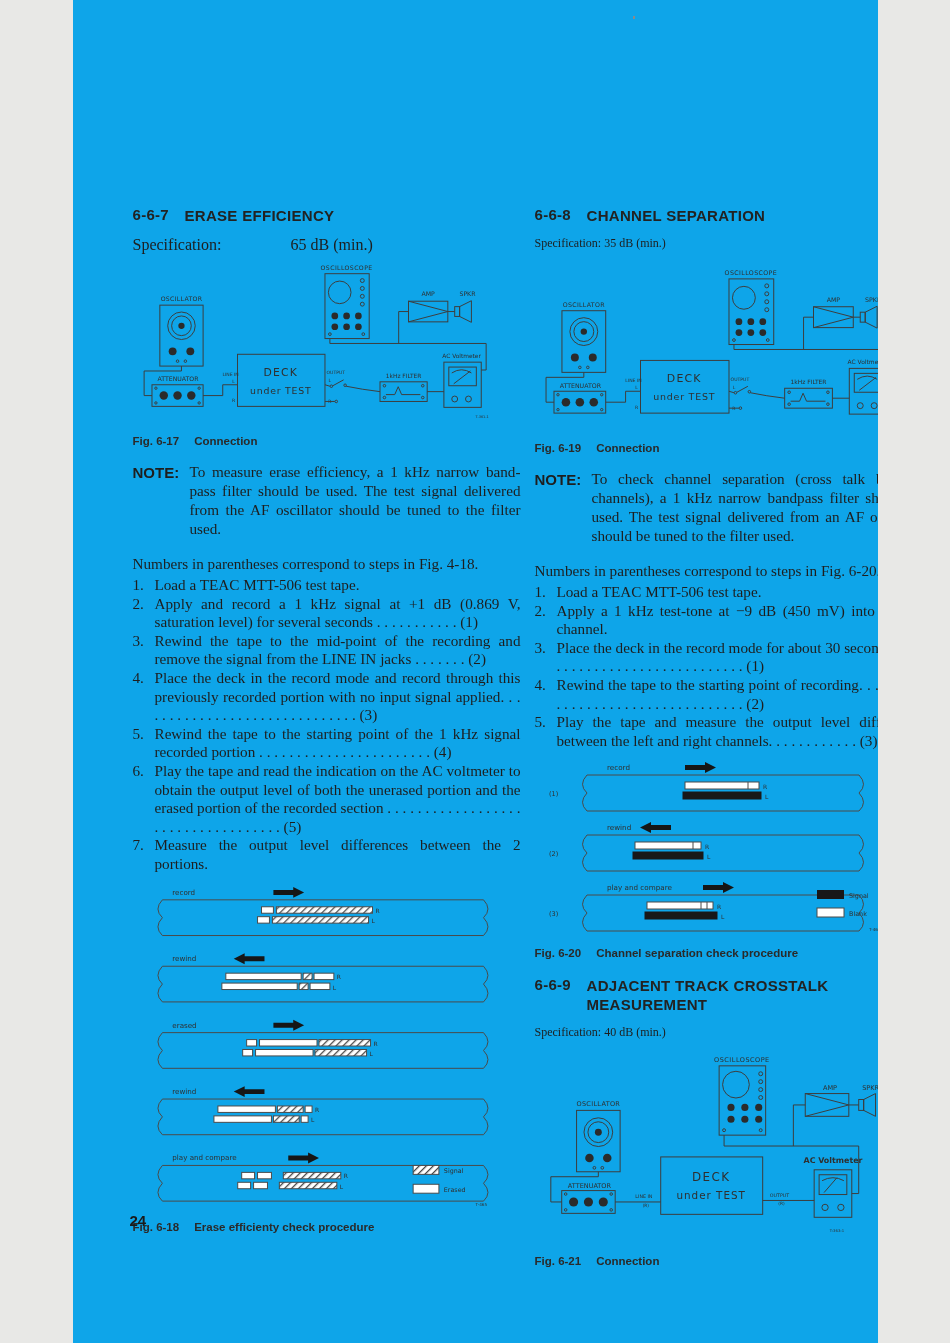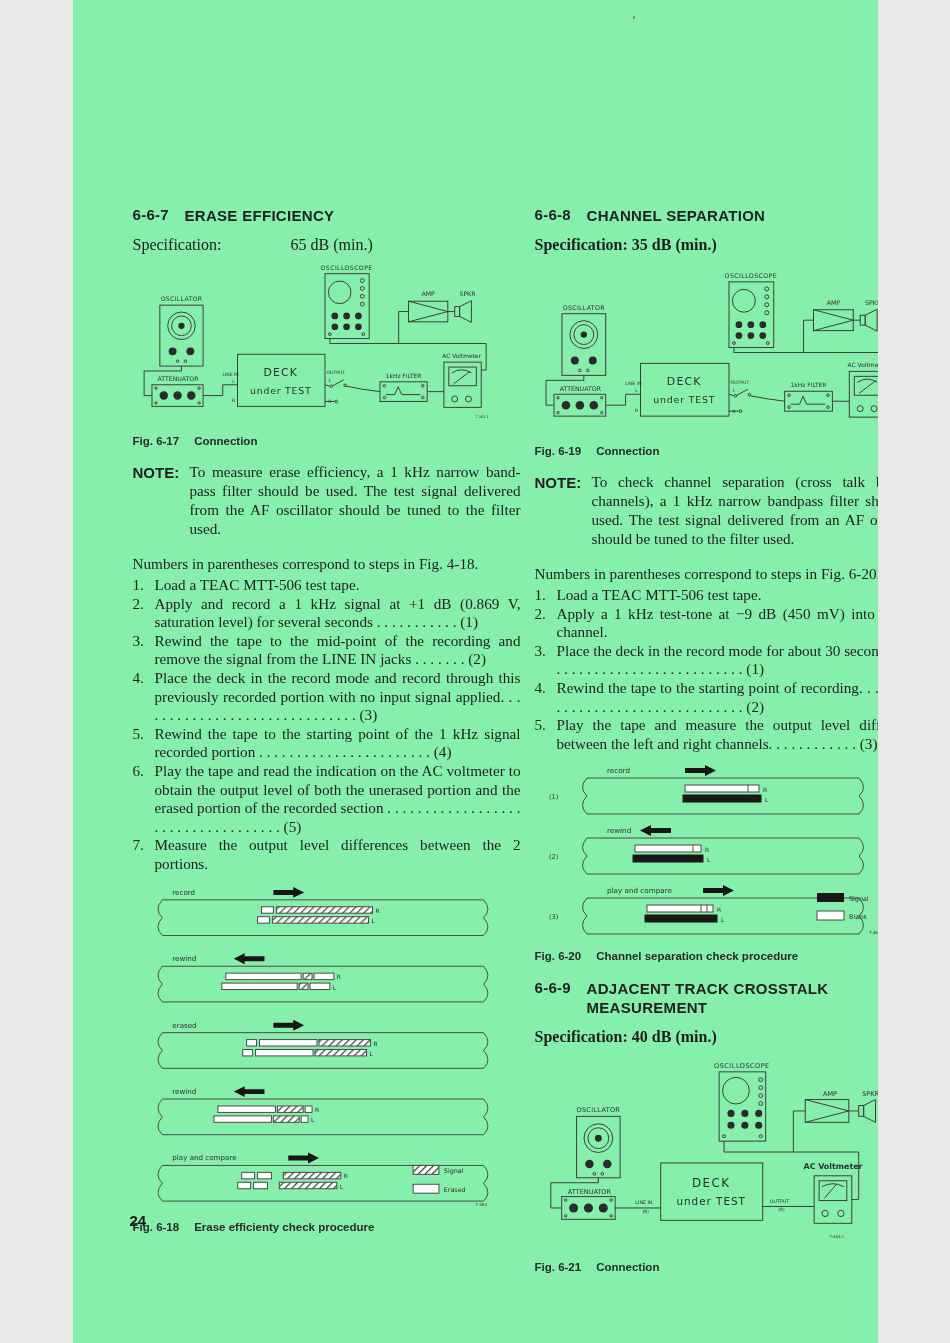--- a/index.html
+++ b/index.html
@@ -1,33 +1,33 @@
 <!DOCTYPE html>
 <html><head>
 <meta charset="utf-8">
 <style>
   html,body{margin:0;padding:0;background:#e8e8e6;}
   .page{
     position:relative;width:805px;height:1343px;margin:0 auto;
-    background:#86efac;color:#1e1e1e;overflow:hidden;
+    background:#0ea5e9;color:#1e1e1e;overflow:hidden;
     font-family:"Liberation Serif", serif;
   }
   .col{position:absolute;top:206px;}
   .col-left{left:60px;width:388px;}
   .col-right{left:462px;width:392px;}
 
   .sec-head{display:flex;font-family:"Liberation Sans",sans-serif;font-weight:bold;
     font-size:15px;letter-spacing:.3px;color:#222;margin:0 0 11px 0;}
   .sec-head .num{width:52px;flex:0 0 auto;}
   .sec-head .ttl{flex:1;line-height:19px;}
   .sec-head .ttl.wrap{max-width:252px;}
 
   .spec-row{position:relative;font-size:16px;margin-bottom:0;height:20px;}
   .spec-val{position:absolute;left:158px;top:0;}
-  .spec-line{font-size:16px;margin-bottom:10px;font-weight:bold;}
+  .spec-line{font-size:12px;margin-bottom:10px;}
 
   figure{margin:0;padding:0;}
   .fig-cap{font-family:"Liberation Sans",sans-serif;font-weight:bold;font-size:11.5px;
     color:#2a2a2a;text-align:left;margin-top:3px;}
   .fig-cap .cap-ttl{margin-left:15px;}
 
   .note{display:flex;margin-top:15px;font-size:15.2px;line-height:19px;}
   .note-label{font-family:"Liberation Sans",sans-serif;font-weight:bold;font-size:15px;
     width:57px;flex:0 0 auto;padding-top:1px;}
   .note-text{flex:1;text-align:justify;}

